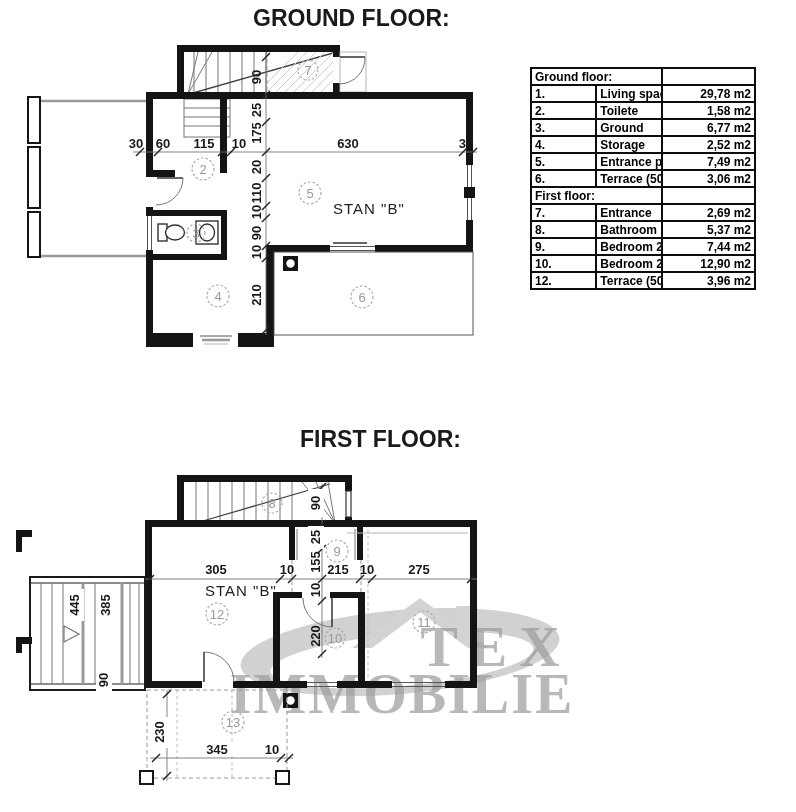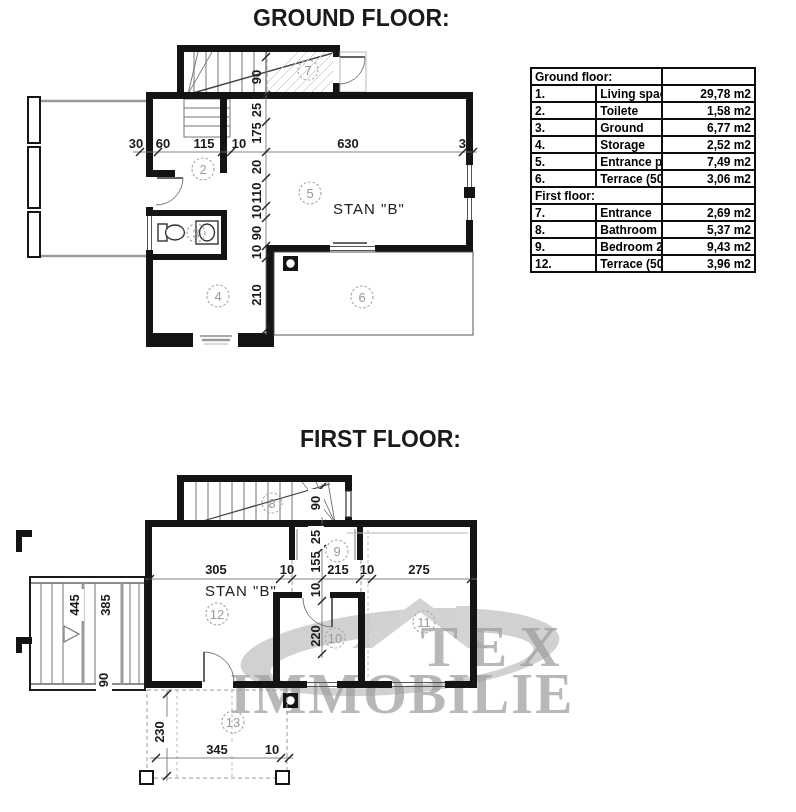--- a/index.html
+++ b/index.html
@@ -456,21 +456,26 @@
       <td class="area">2,69 m2</td>
     </tr>
     <tr>
       <td class="num">8.</td>
       <td class="name">Bathroom</td>
       <td class="area">5,37 m2</td>
     </tr>
     <tr>
       <td class="num">9.</td>
       <td class="name">Bedroom 2</td>
-      <td class="area">9,43 m2</td>
+      <td class="area">7,44 m2</td>
+    </tr>
+    <tr>
+      <td class="num">10.</td>
+      <td class="name">Bedroom 2</td>
+      <td class="area">12,90 m2</td>
     </tr>
     <tr>
       <td class="num">12.</td>
       <td class="name">Terrace (50%)</td>
       <td class="area">3,96 m2</td>
     </tr>
   </tbody>
 </table>
 
 </div>

